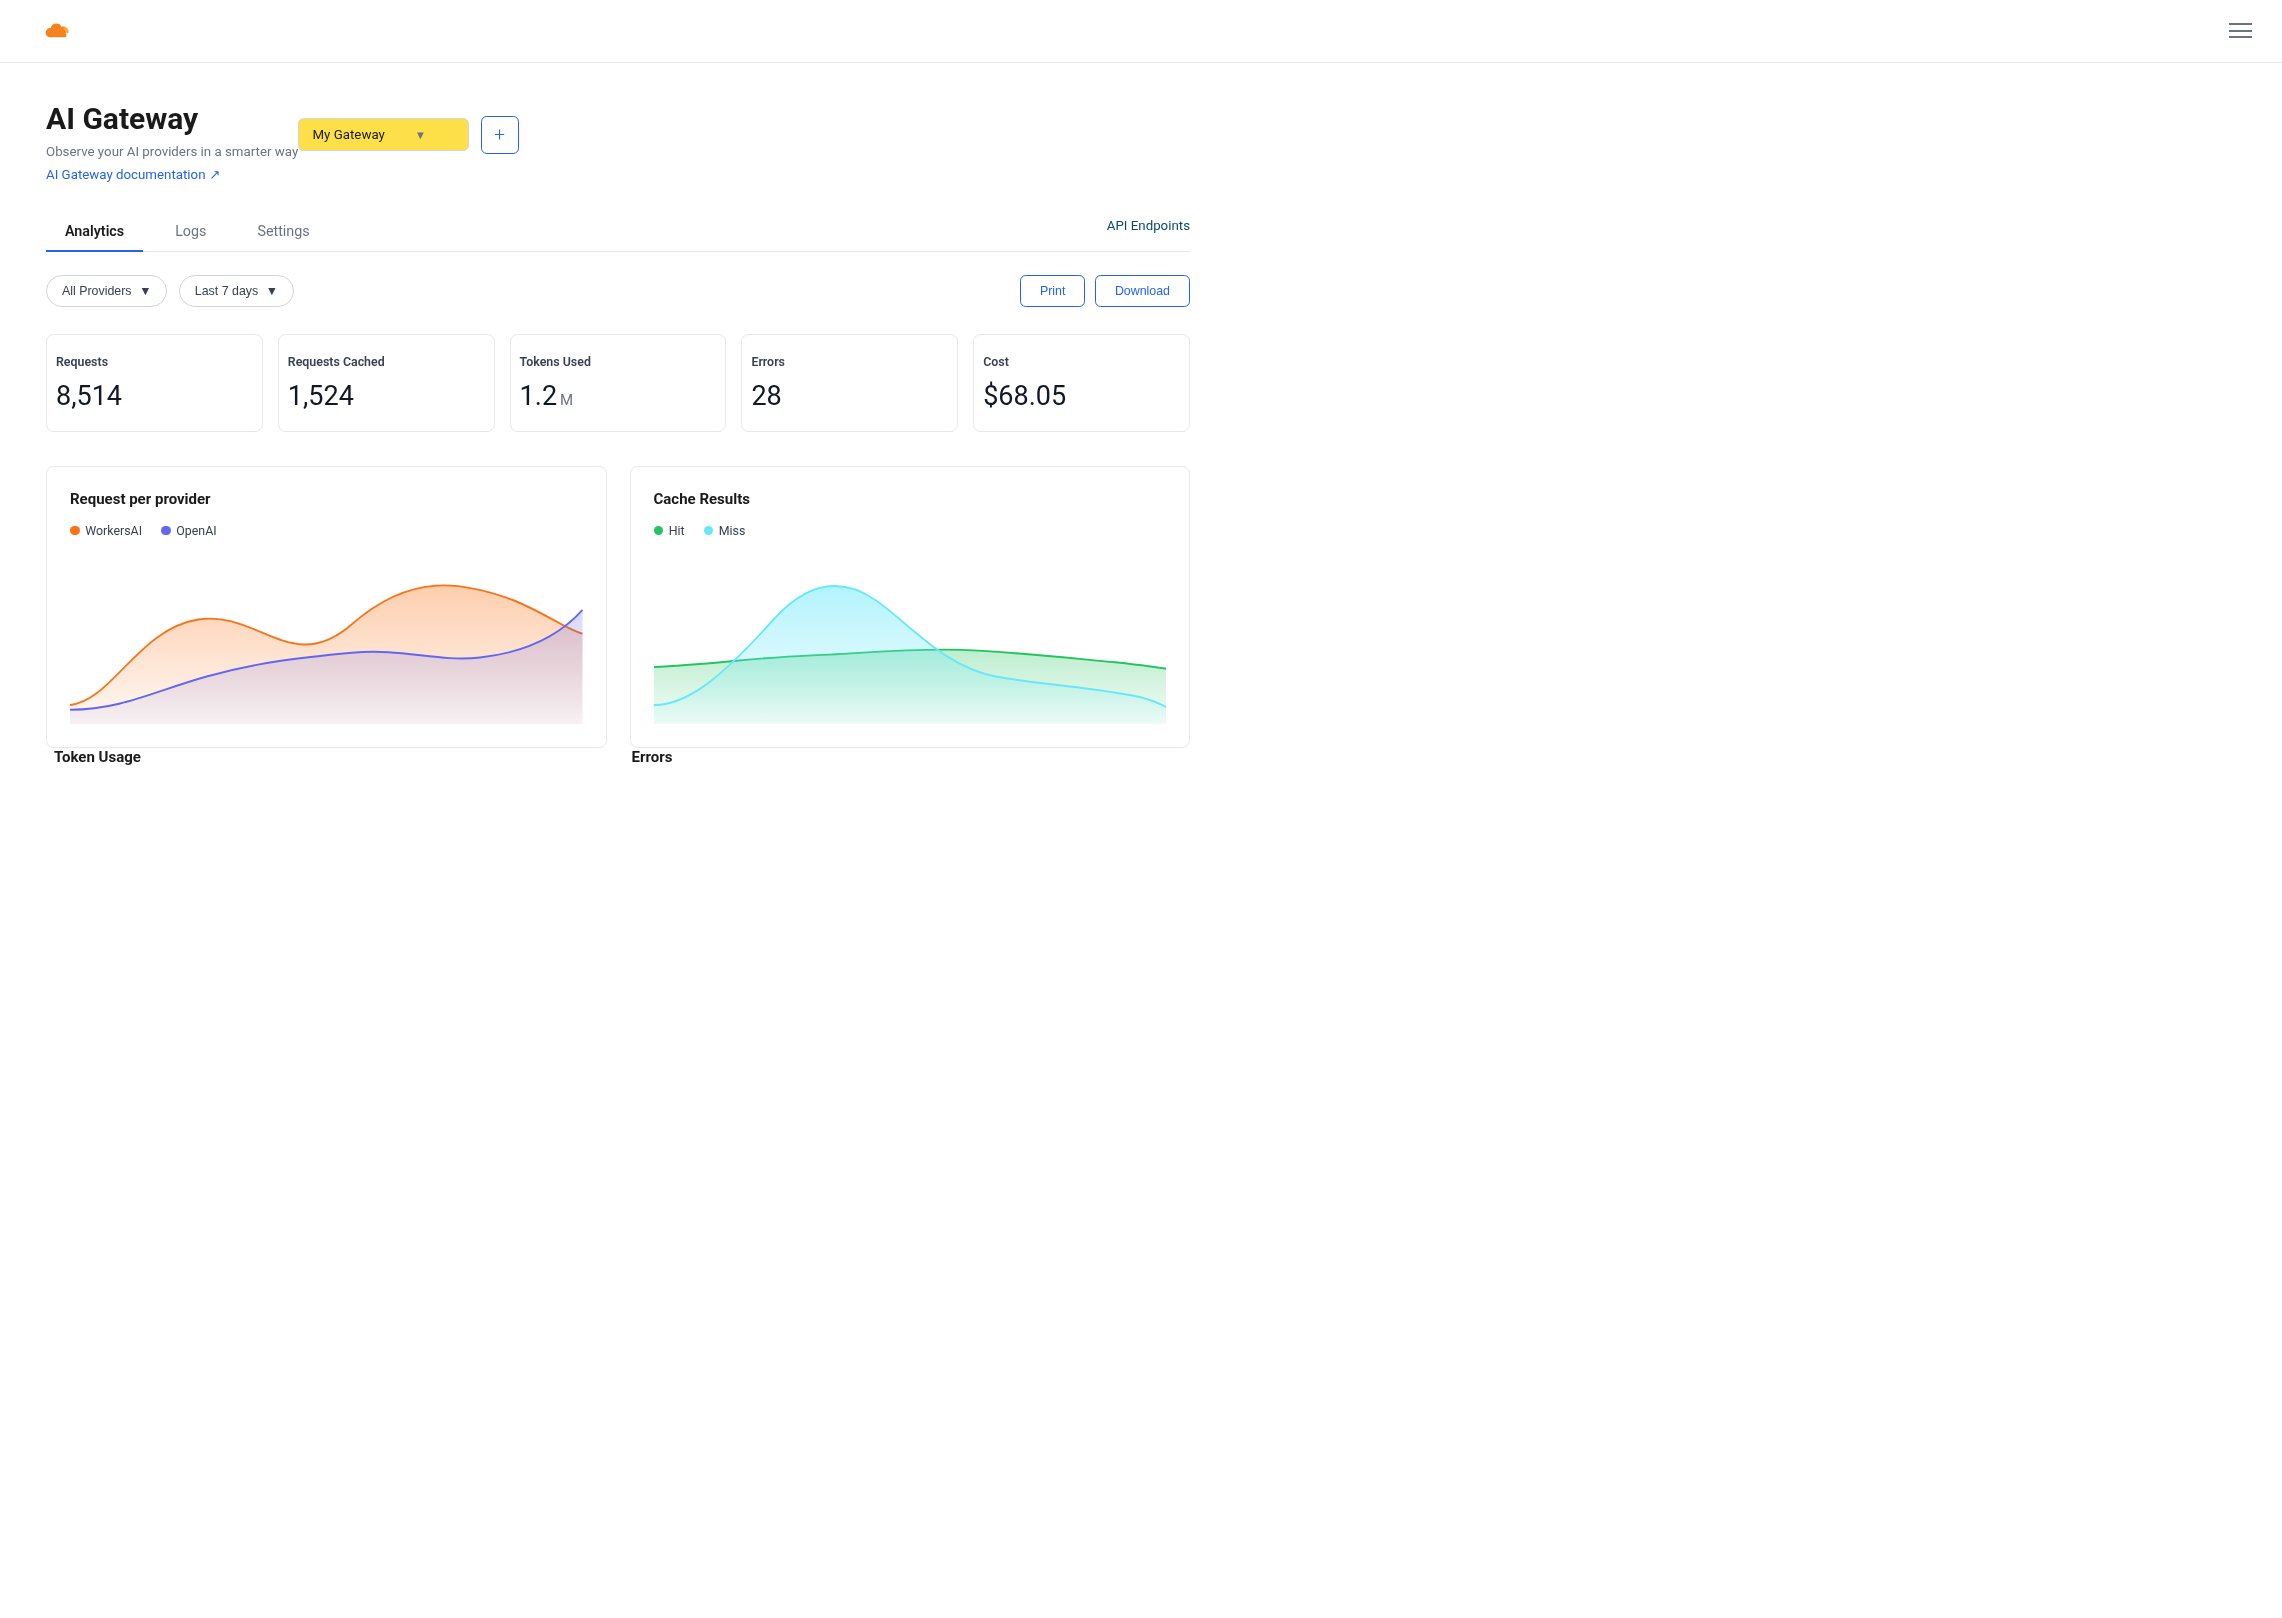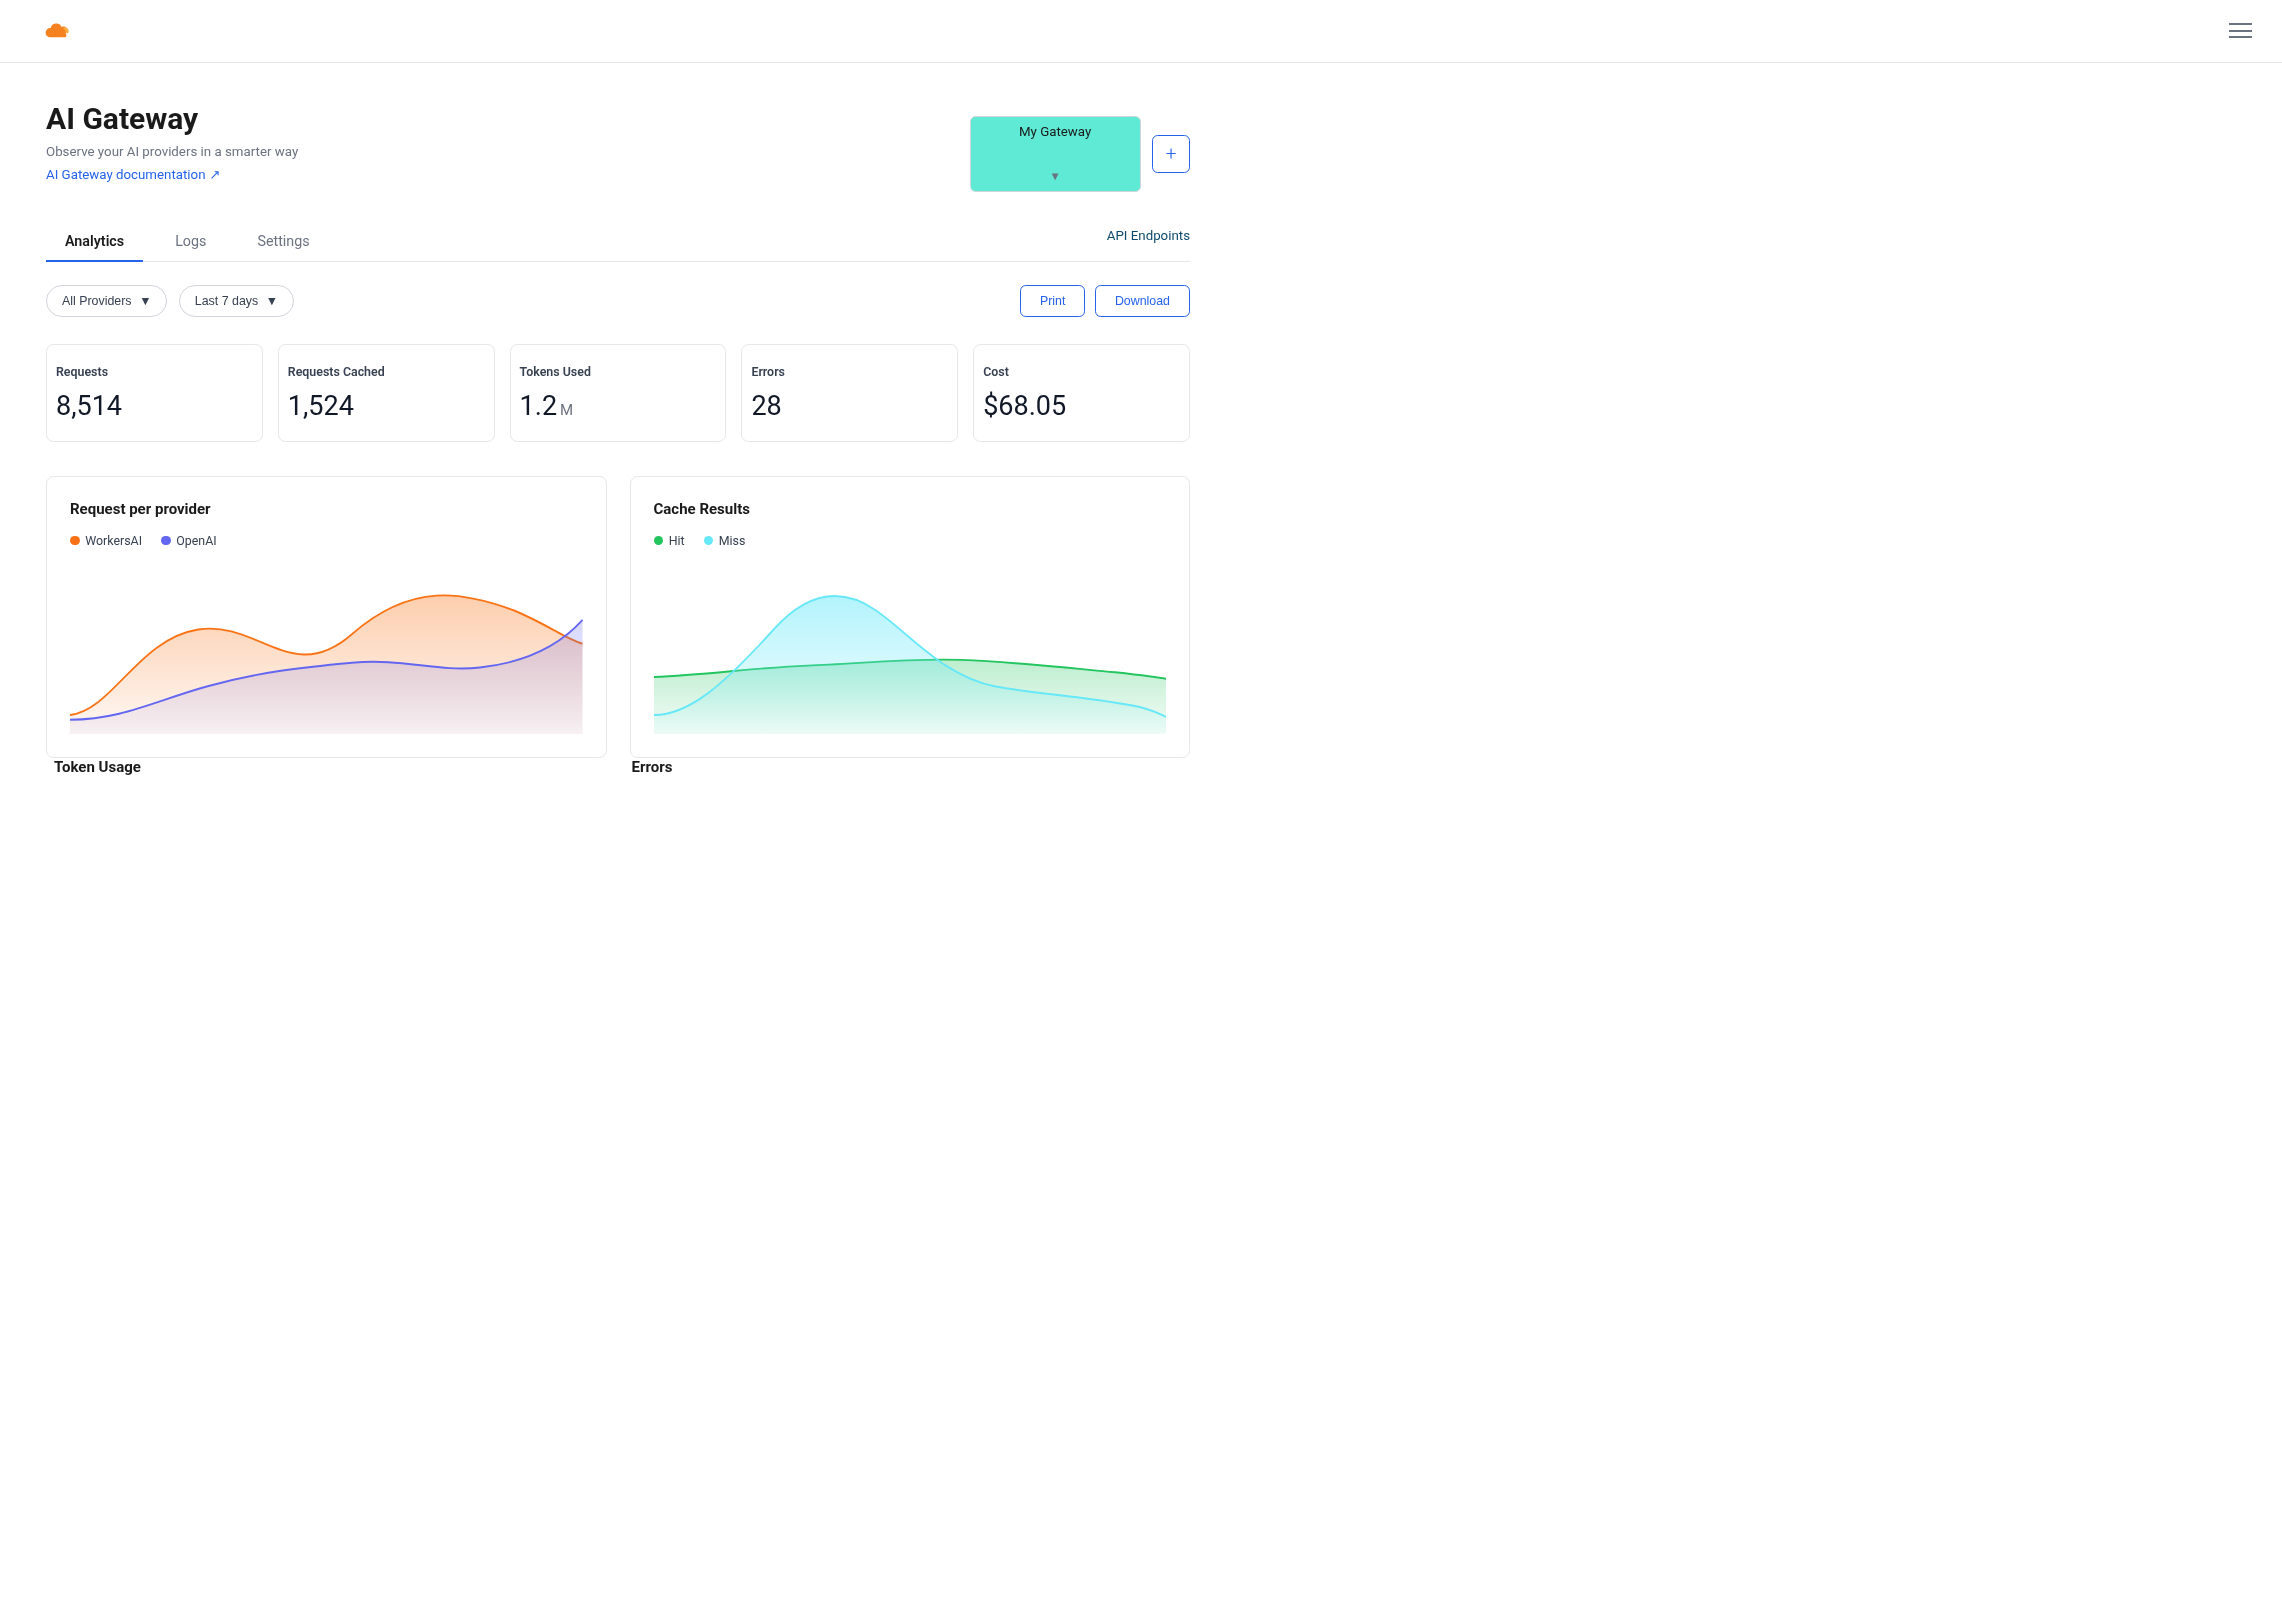--- a/index.html
+++ b/index.html
@@ -52,42 +52,40 @@
     .doc-link {
       color: #2563eb;
       font-size: 13.3px;
       text-decoration: none;
       display: inline-flex;
       align-items: center;
       gap: 3.8px;
     }
     .top-section {
       display: flex;
-      justify-content: space-between;
       align-items: flex-start;
       margin-bottom: 30px;
     }
     .gateway-controls {
       display: flex;
       align-items: center;
       gap: 11.4px;
       margin-top: 15px;
     }
     .gateway-select {
       display: flex;
       align-items: center;
       border: 1px solid #d1d5db;
       border-radius: 5.7px;
       padding: 7.6px 13.3px;
       font-size: 13.3px;
       cursor: pointer;
-      background: #5eead4;
+      background: #fde047;
       gap: 30px;
       min-width: 171px;
-      flex-direction: column;
     }
     .gateway-select-arrow {
       color: #6b7280;
       font-size: 11.4px;
     }
     .add-btn {
       width: 38px;
       height: 38px;
       border: 1.9px solid #2563eb;
       border-radius: 5.7px;

